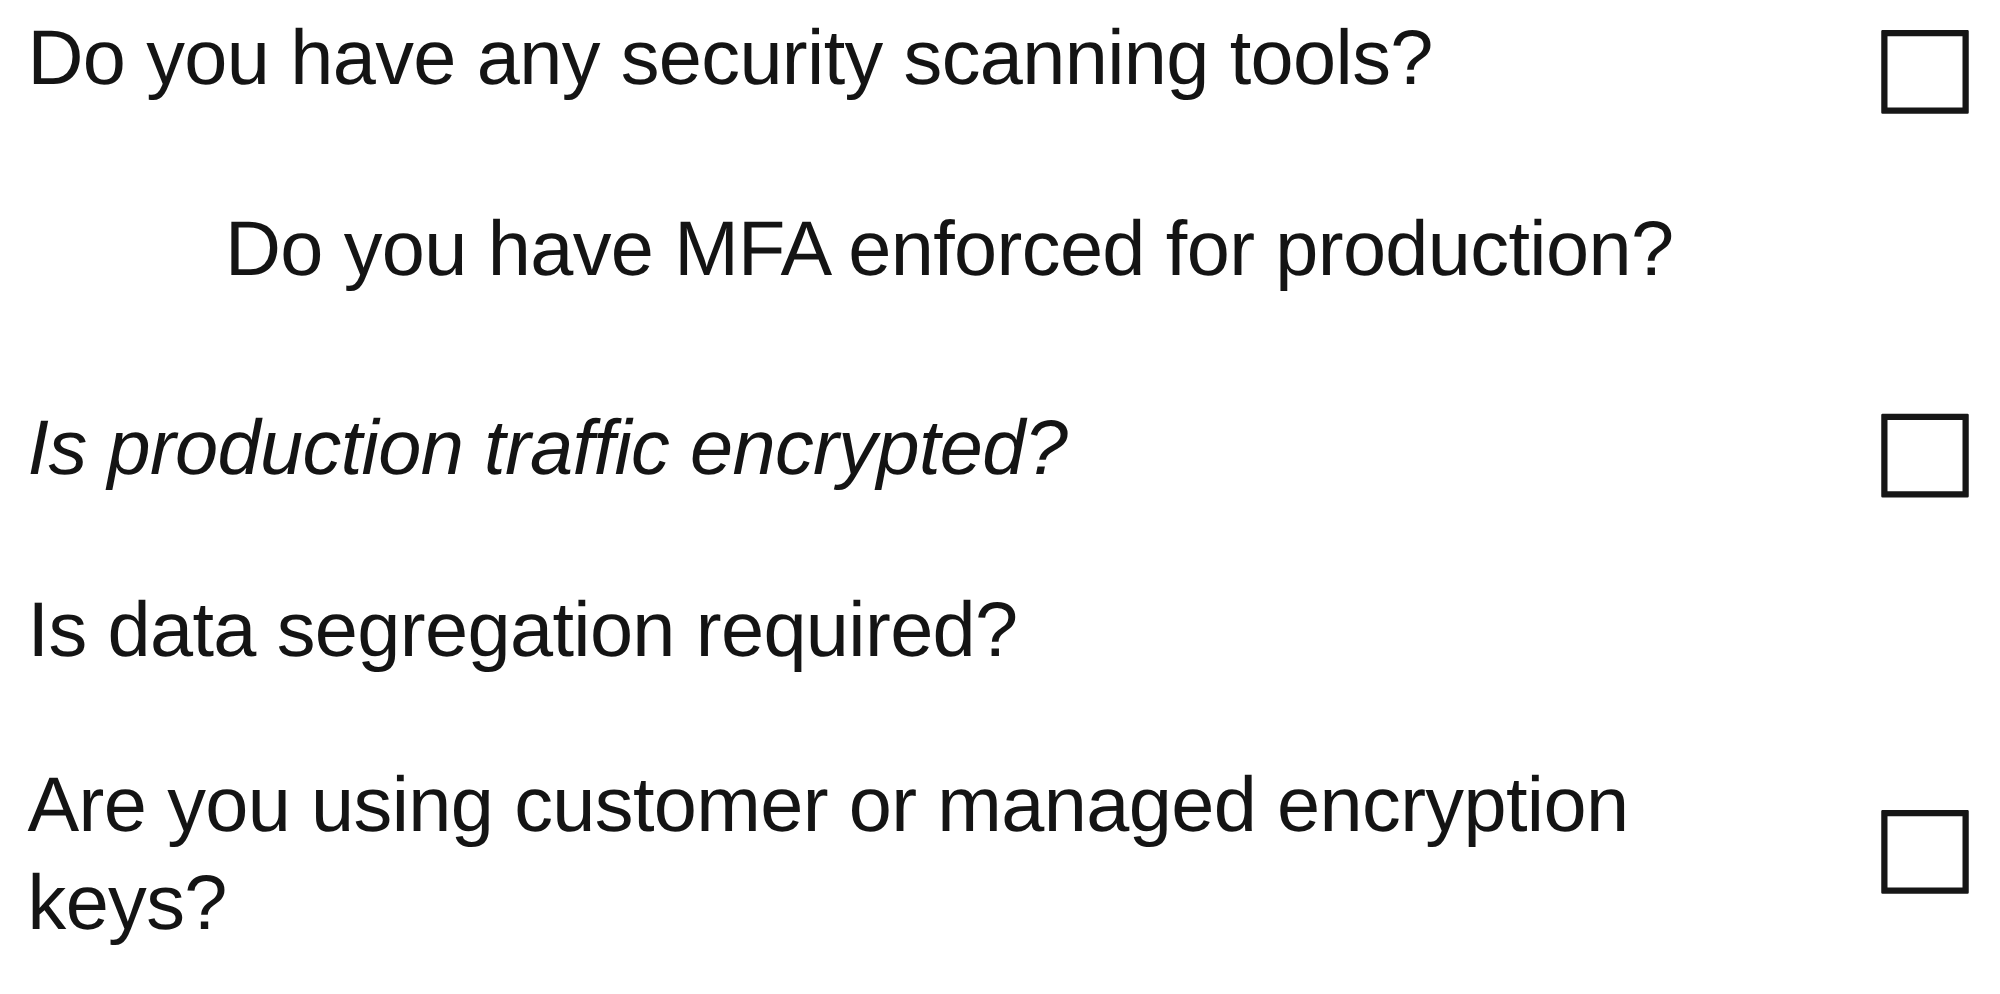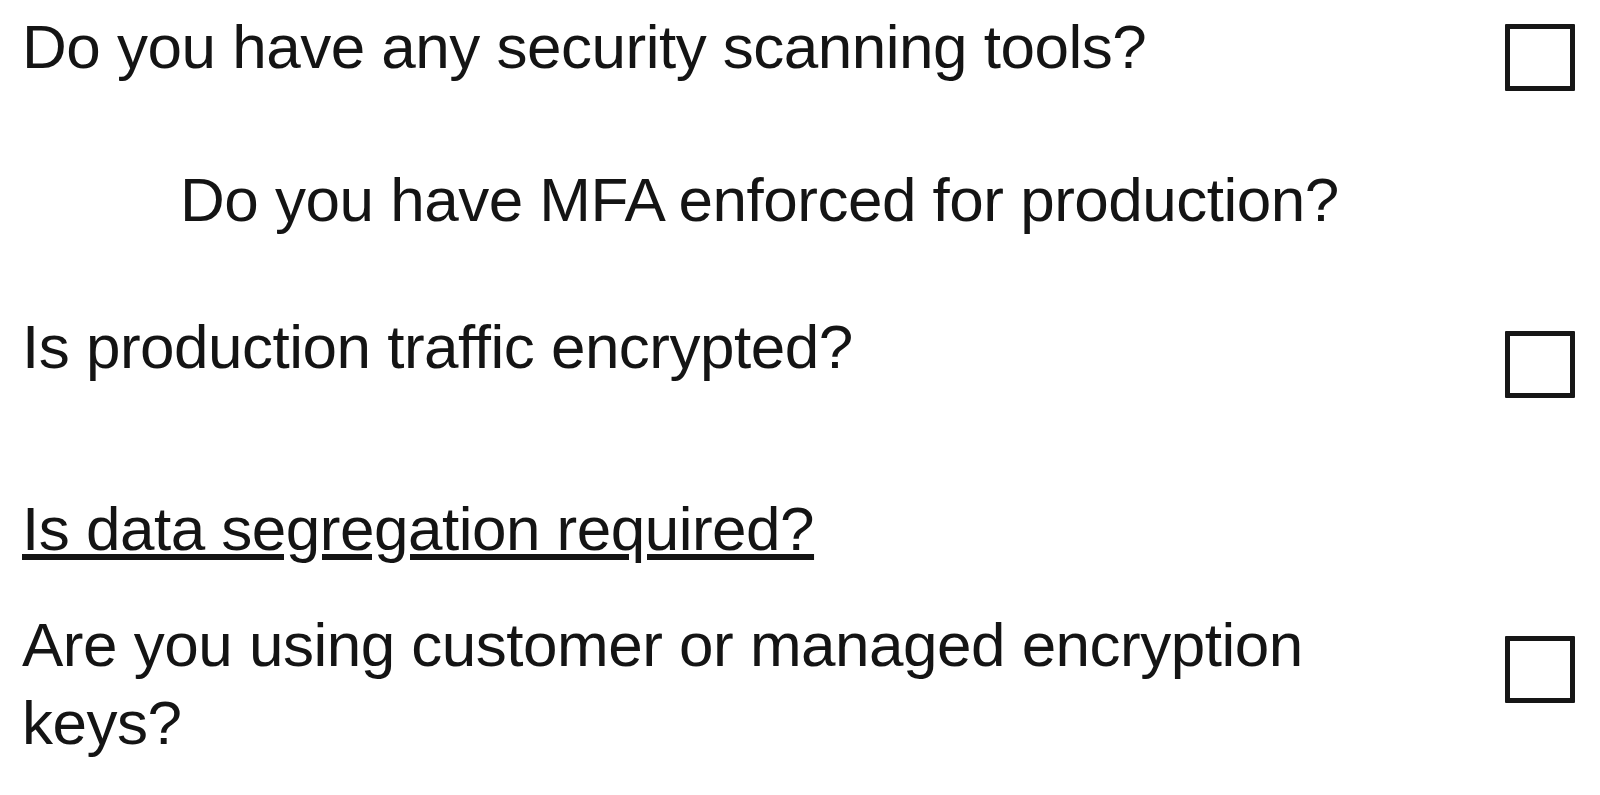--- a/index.html
+++ b/index.html
@@ -68,24 +68,24 @@
     display: block;
   }
 
   
   #row-0 { top: 8px; }
   #row-0 .checkbox-cell { top: 16px; }
 
   #row-1 { top: 161px; justify-content: flex-end; }
   #row-1 .checkbox-cell { top: 170px; }
 
-  #row-2 { top: 308px; }
+  #row-2 { top: 320px; font-style: italic; }
   #row-2 .checkbox-cell { top: 328px; }
 
-  #row-3 { top: 490px; text-decoration: underline; }
+  #row-3 { top: 466px; }
 
   #row-4 { top: 606px; align-items: flex-end; }
 
   
   #row-4 .question-text { width: 1410px; }
 </style>
 </head>
 <body>
 
 <div id="questionnaire">

